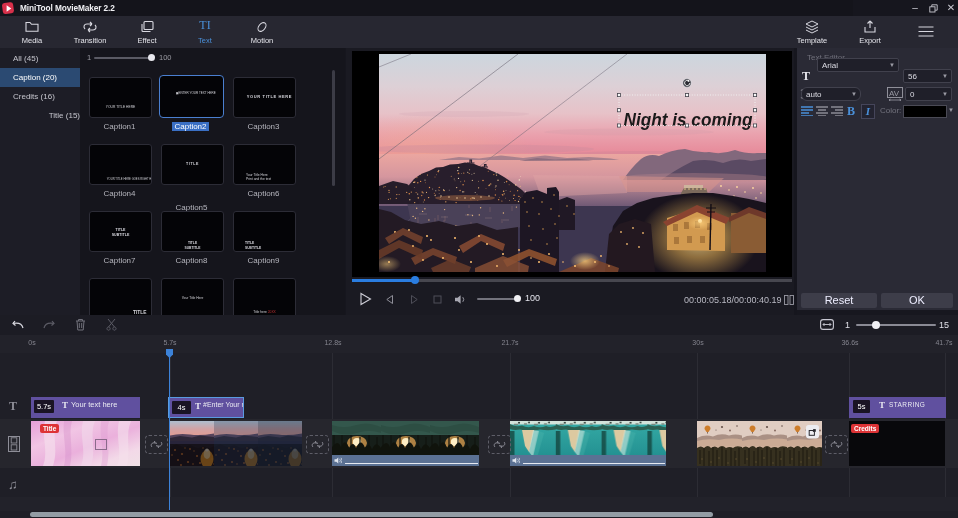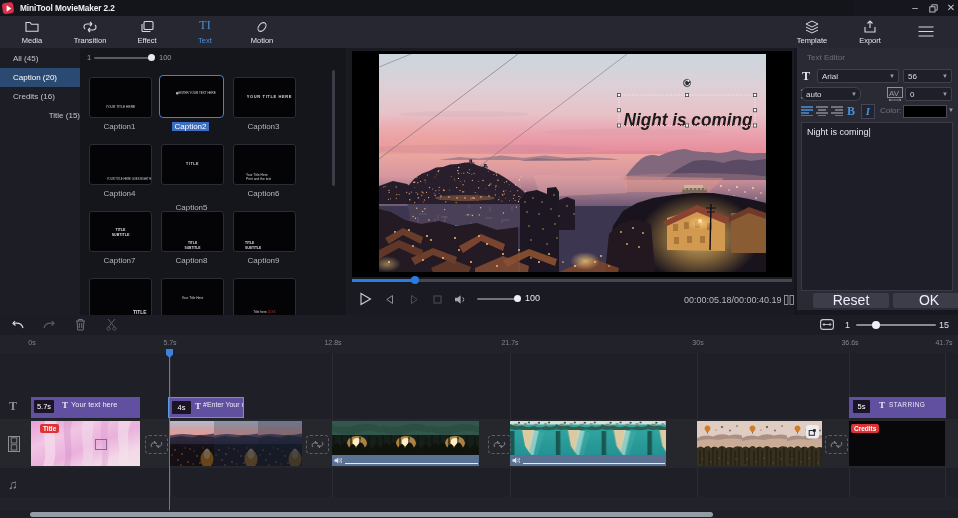--- a/index.html
+++ b/index.html
@@ -26,21 +26,21 @@
   #vscroll{left:252px;top:22px;width:3px;height:116px;background:#3c3c46;border-radius:2px;}
   
   #preview{left:346px;top:48px;width:448px;height:267px;background:#1a1a22;}
   #vidblack{left:6px;top:3px;width:440px;height:226px;background:#000;}
   #controls{left:0;top:239px;width:448px;height:26px;}
   
   #editor{left:797px;top:48px;width:161px;height:267px;background:#2a2a35;padding-left:23px;}
   .sel{position:absolute;background:#1f1f29;border:1px solid #41414d;border-radius:2px;color:#dcdce4;font-size:8px;box-sizing:border-box;}
   .sel .ar{position:absolute;right:3px;top:50%;transform:translateY(-50%);color:#9a9aa4;font-size:6px;}
   .alico{position:absolute;width:12px;height:10px;}
-  .btn{position:absolute;height:15px;background:#3d3d49;border-radius:2px;color:#eef;font-size:14px;text-align:center;line-height:15px;margin-left:12px;}
+  .btn{position:absolute;height:15px;background:#3d3d49;border-radius:2px;color:#eef;font-size:11px;text-align:center;line-height:15px;}
   
   #tltool{left:0;top:315px;width:958px;height:20px;background:#1c1c24;}
   #ruler{left:0;top:335px;width:958px;height:18px;background:#22222a;}
   .rlbl{position:absolute;top:4px;font-size:7px;color:#84848e;transform:translateX(-50%);}
   #tlbody{left:0;top:353px;width:958px;height:165px;background:#1f1f27;}
   .gline{position:absolute;top:0;width:1px;height:144px;background:#2c2c34;}
   .textclip{position:absolute;top:44px;height:21px;background:#60509f;box-sizing:border-box;overflow:hidden;}
   .chip{position:absolute;left:3px;top:3px;height:13px;background:#1a1424;color:#fff;font-size:7.5px;line-height:13px;text-align:center;border-radius:1px;}
   .ttxt{position:absolute;top:3px;font-size:7.5px;color:#eaeaf2;white-space:nowrap;}
   .tT{font-family:"Liberation Serif",serif;font-weight:bold;font-size:9px;position:absolute;top:3px;color:#eaeaf2;}
@@ -573,21 +573,21 @@
         <rect x="0.5" y="0.5" width="3.5" height="9" fill="none" stroke="#9a9aa4" stroke-width="0.9"></rect>
         <rect x="6" y="0.5" width="3.5" height="9" fill="none" stroke="#9a9aa4" stroke-width="0.9"></rect>
       </svg>
   </div>
 </div>
 
 <div class="abs" id="editor">
   <div class="abs" style="left:10px;top:5px;font-size:8px;color:#70707b;">Text Editor</div>
 
   <div class="abs" style="left:5px;top:21px;width:11px;height:13px;color:#e8e8ee;font-family:'Liberation Serif',serif;font-weight:bold;font-size:12px;">T</div>
-  <div class="abs sel" style="left:20px;top:21px;width:82px;height:14px;">
+  <div class="abs sel" style="left:20px;top:10px;width:82px;height:14px;">
       <span style="position:absolute;left:4px;top:2px;">Arial</span>
       <span class="ar">▼</span>
     </div>
   <div class="abs sel" style="left:106px;top:21px;width:49px;height:14px;">
       <span style="position:absolute;left:4px;top:2px;">56</span>
       <span class="ar">▼</span>
     </div>
 
   <svg class="abs" style="left:3px;top:39px" width="15" height="14" viewBox="0 0 15 14">
       <path d="M2.5 2 v10 M2.5 2 l-1.5 2 M2.5 2 l1.5 2 M2.5 12 l-1.5 -2 M2.5 12 l1.5 -2" stroke="#9a9aa4" stroke-width="0.9" fill="none"></path>
@@ -615,23 +615,20 @@
     </svg>
   <svg class="abs alico" style="left:34px;top:58px" viewBox="0 0 12 10">
       <path d="M0 1 h12 M4 4 h8 M0 7 h12 M4 10 h8" stroke="#8a8a94" stroke-width="1.4"></path>
     </svg>
   <div class="abs" style="left:50px;top:56px;width:11px;height:13px;color:#4a90d9;font-family:'Liberation Serif',serif;font-weight:bold;font-size:12px;">B</div>
   <div class="abs" style="left:64px;top:56px;width:12px;height:13px;border:1px solid #45455a;background:#232330;color:#4a90d9;font-family:'Liberation Serif',serif;font-weight:bold;font-style:italic;font-size:11px;text-align:center;">I</div>
   <div class="abs" style="left:83px;top:58px;font-size:8px;color:#73737e;">Color:</div>
   <div class="abs" style="left:106px;top:57px;width:42px;height:11px;background:#000;border:1px solid #4a4a55;"></div>
   <span class="abs" style="left:151px;top:59px;color:#9a9aa4;font-size:6px;">▼</span>
 
-  <div class="abs" style="left:4px;top:74px;width:150px;height:167px;background:#1e1e28;border:1px solid #3a3a46;">
-    <span style="position:absolute;left:5px;top:4px;font-size:9px;color:#e8e8ee;">Night is coming|</span>
-  </div>
 
   <div class="abs btn" style="left:4px;top:245px;width:76px;">Reset</div>
   <div class="abs btn" style="left:84px;top:245px;width:72px;">OK</div>
   <div class="abs" style="left:0;top:262px;width:161px;height:5px;background:#17171f;"></div>
 </div>
 
 <div class="abs" id="tltool">
   <svg class="abs" style="left:12px;top:4px" width="13" height="11" viewBox="0 0 13 11">
       <path d="M3 2 L1 4.5 L3.5 6.5 M1 4.5 C6 3.5 10 5 11 9" fill="none" stroke="#d8d8e0" stroke-width="1.2"></path>
     </svg>

